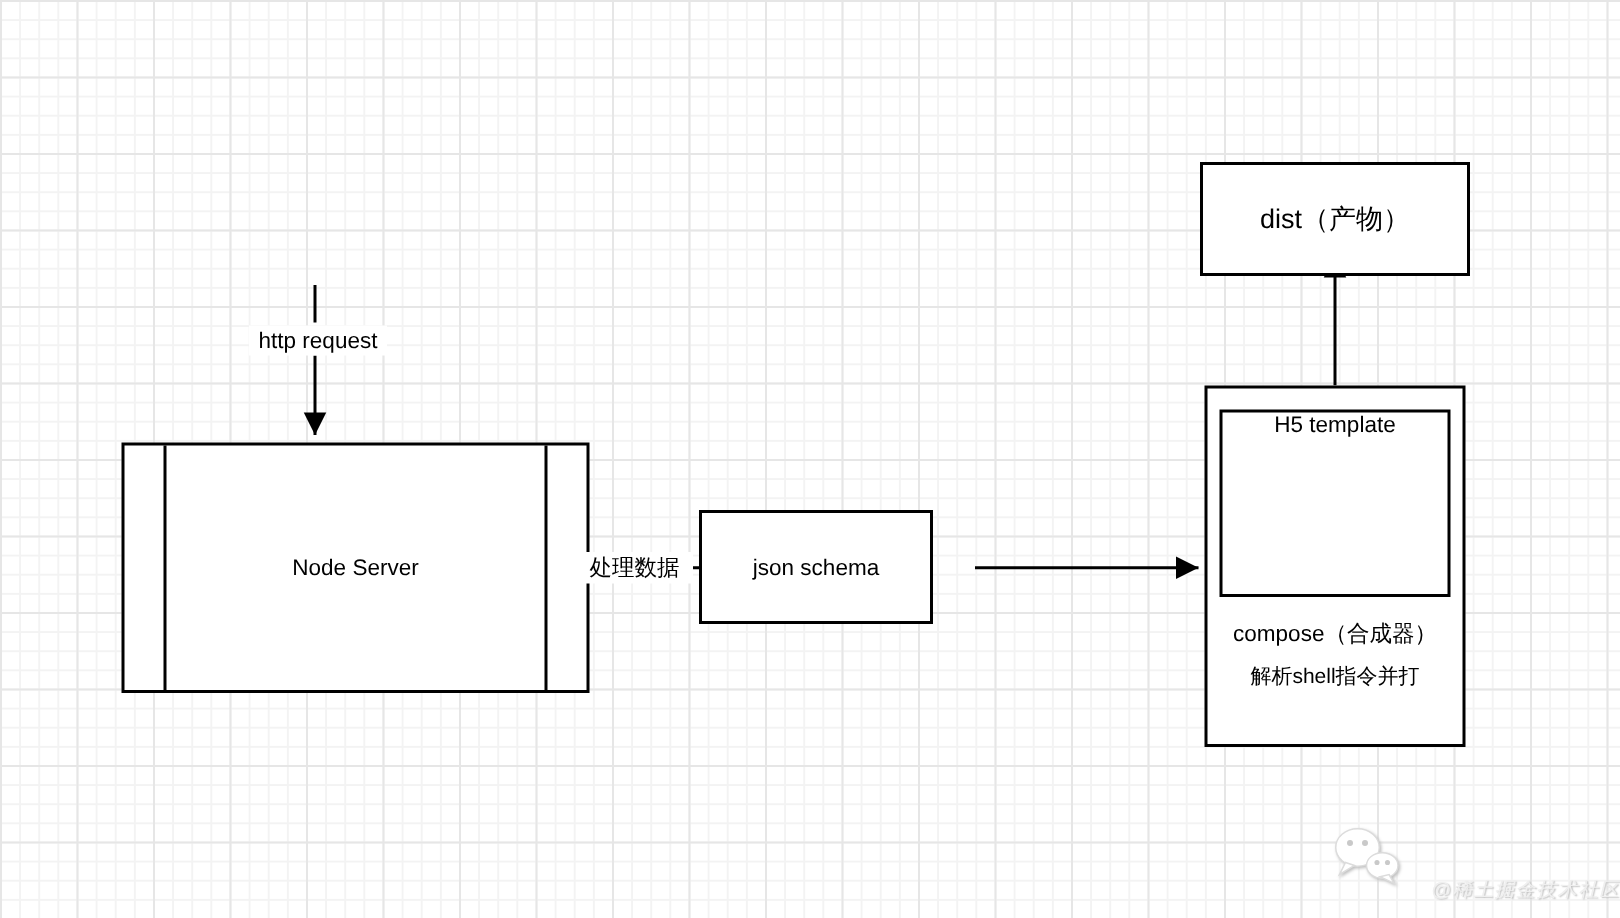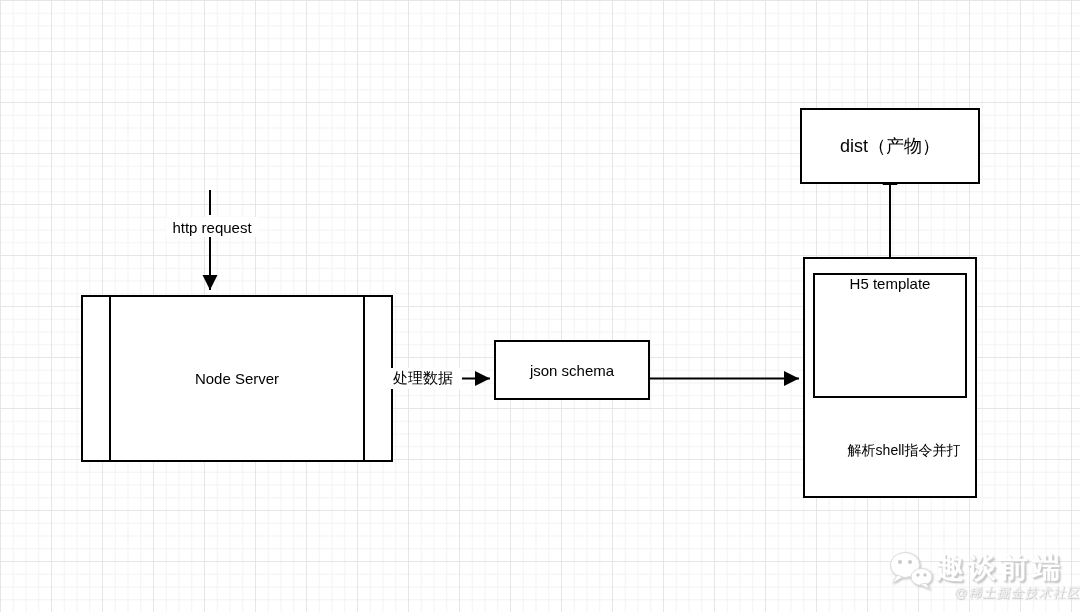--- a/index.html
+++ b/index.html
@@ -23,28 +23,28 @@
     border:2px solid #000000;
     box-sizing:border-box;
     display:flex;align-items:center;justify-content:center;
     color:#000;font-size:15px;
     z-index:2;
   }
   .node-server{left:81px;top:295px;width:312px;height:167px;}
   .node-server .vline{position:absolute;top:0;bottom:0;width:2px;background:#000;}
   .node-server .vline.l{left:26px;}
   .node-server .vline.r{right:26px;}
-  .json-schema{left:494px;top:340px;width:156px;height:60px;}
+  .json-schema{left:466px;top:340px;width:156px;height:76px;}
   .dist-box{left:800px;top:108px;width:180px;height:76px;font-size:18px;}
   .compose-box{left:803px;top:257px;width:174px;height:241px;display:block;}
   .h5-box{position:absolute;left:8px;top:14px;width:154px;height:125px;
     border:2px solid #000;box-sizing:border-box;background:#fff;
     display:flex;justify-content:center;font-size:15px;}
   .compose-title{position:absolute;left:0;top:154px;width:100%;text-align:center;font-size:15px;}
-  .compose-desc{position:absolute;left:0;top:182px;width:100%;text-align:center;font-size:14px;line-height:19px;margin-left:14px;}
+  .compose-desc{position:absolute;left:0;top:182px;width:100%;text-align:center;font-size:14px;line-height:19px;}
   .line-label{
     position:absolute;z-index:3;background:#ffffff;
     color:#000;font-size:15px;
     display:flex;align-items:center;justify-content:center;
   }
   .lbl-http{left:166px;top:217px;width:92px;height:20px;}
   .lbl-process{left:384px;top:368px;width:78px;height:21px;}
   .watermark{position:absolute;left:884px;top:545px;width:196px;height:60px;z-index:4;}
   .wm-icon{position:absolute;left:4px;top:4px;filter:drop-shadow(1px 1.5px 1px #bdbdbd);}
   .wm-brand{
@@ -90,33 +90,33 @@
   </div>
 
   <div class="box dist-box">
     <span>dist（产物）</span>
   </div>
 
   <div class="box compose-box">
     <div class="h5-box">
       <span>H5 template</span>
     </div>
+    <div class="compose-title">compose（合成器）</div>
     <div class="compose-desc">
       <div>解析shell指令并打</div>
     </div>
   </div>
 
   <div class="watermark">
     <svg class="wm-icon" width="46" height="44" viewBox="0 0 46 44">
       <ellipse cx="17" cy="16" rx="14.5" ry="12.5" fill="#ffffff" stroke="#dcdcdc" stroke-width="1"></ellipse>
       <path d="M9,26 L5,34 L15,28 Z" fill="#ffffff" stroke="#dcdcdc" stroke-width="1"></path>
       <circle cx="12" cy="13" r="2" fill="#c9c9c9"></circle>
       <circle cx="22" cy="13" r="2" fill="#c9c9c9"></circle>
       <ellipse cx="33.5" cy="28" rx="10.5" ry="8.5" fill="#ffffff" stroke="#dcdcdc" stroke-width="1"></ellipse>
       <path d="M38,34 L41.5,40 L32,35.5 Z" fill="#ffffff" stroke="#dcdcdc" stroke-width="1"></path>
       <circle cx="30" cy="26" r="1.7" fill="#c9c9c9"></circle>
       <circle cx="37" cy="26" r="1.7" fill="#c9c9c9"></circle>
     </svg>
-    <div class="wm-brand">趣谈前端</div>
     <div class="wm-credit">@稀土掘金技术社区</div>
   </div>
 
 </div>
 
 </body></html>

